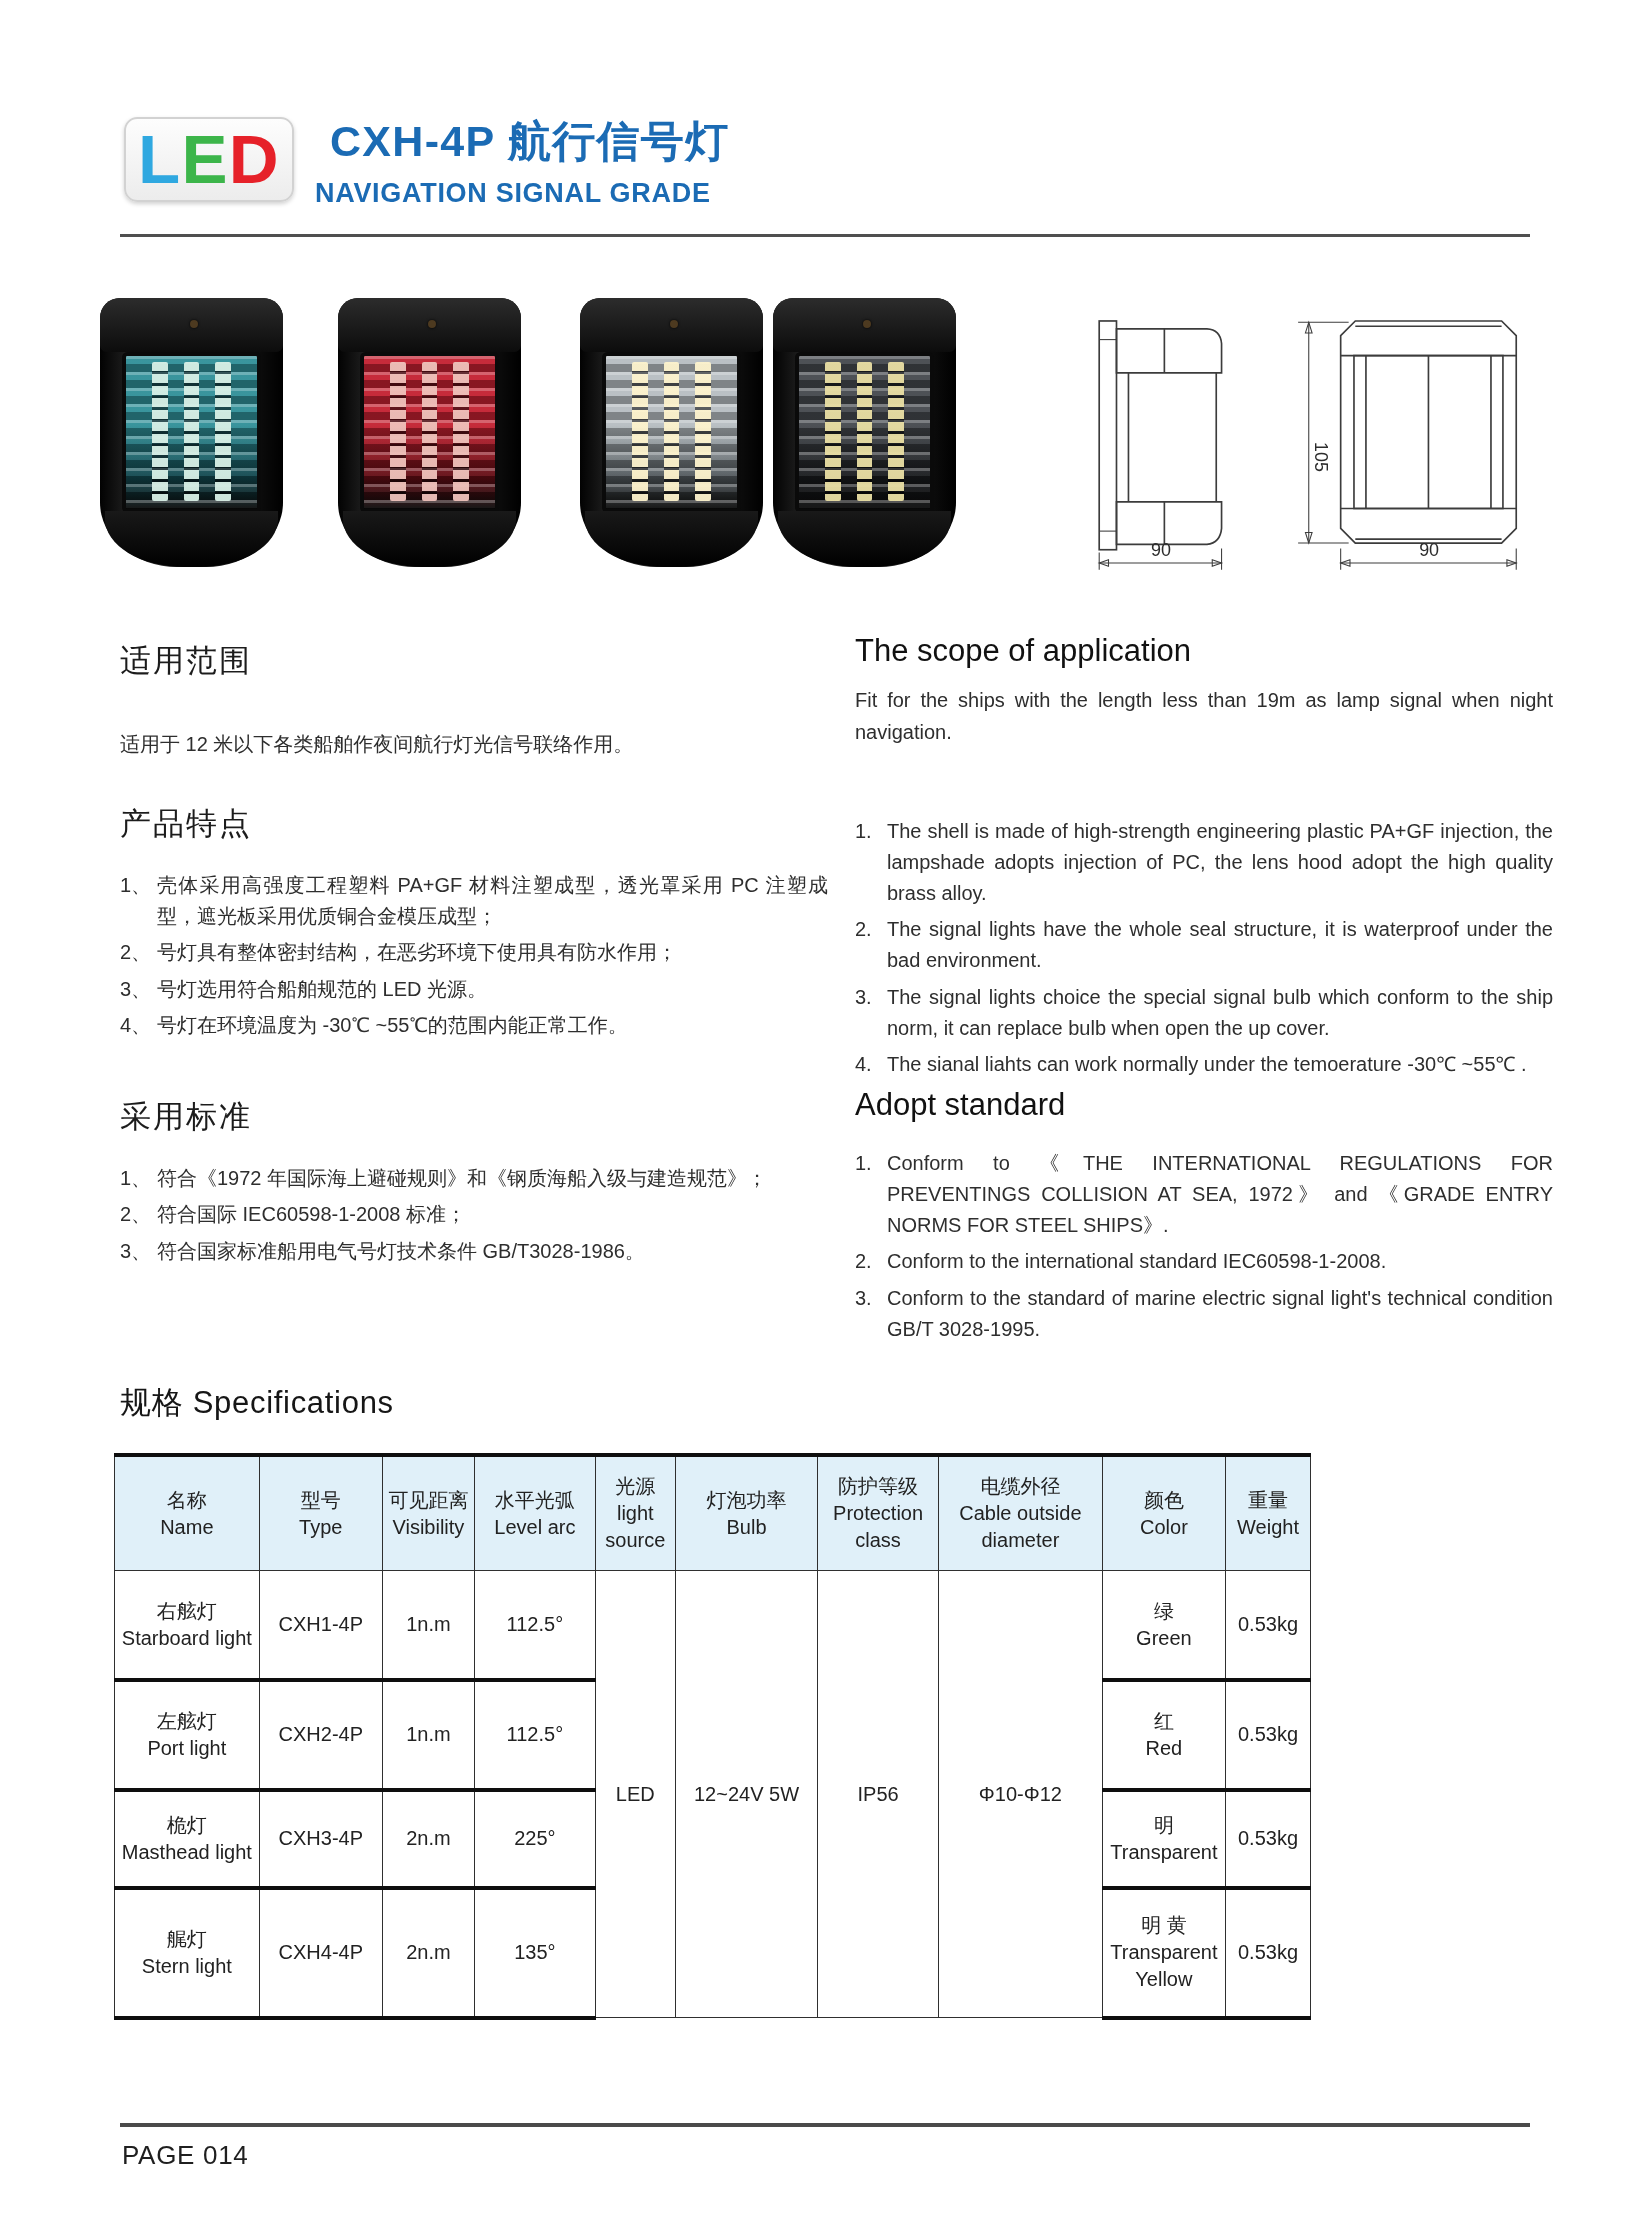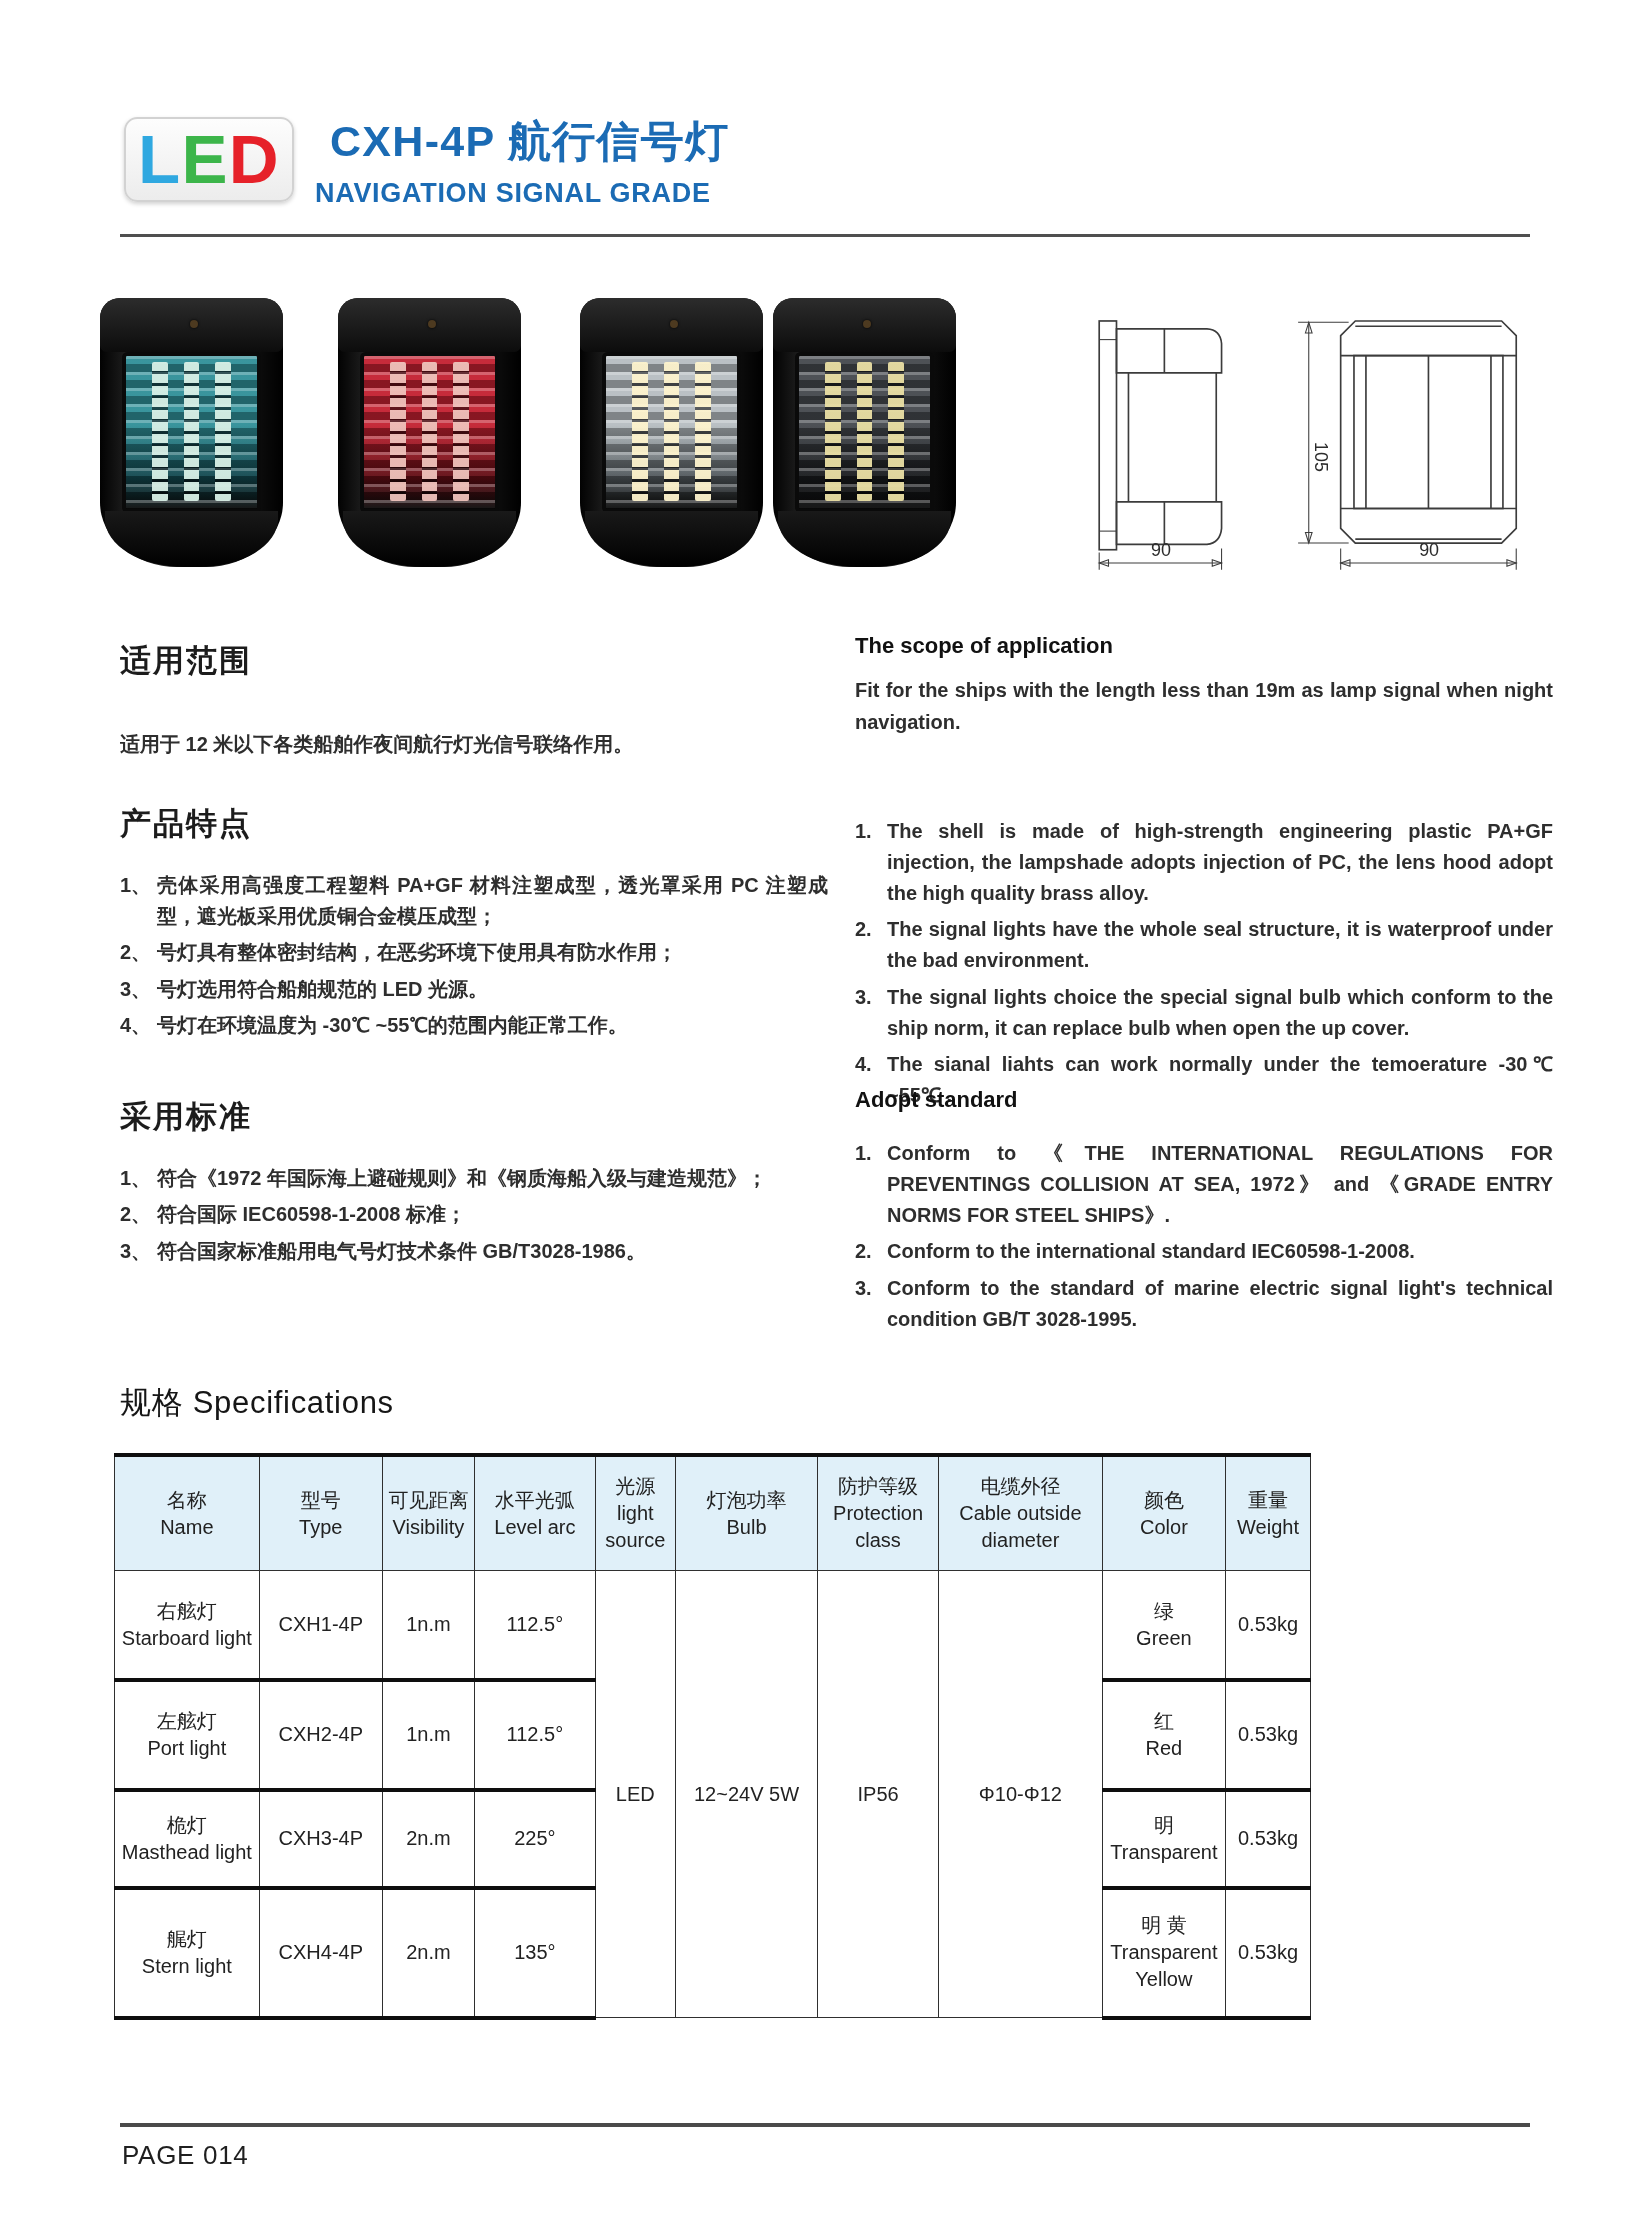--- a/index.html
+++ b/index.html
@@ -42,23 +42,23 @@
     border-radius:0 0 46% 46% / 0 0 85% 85%;}
 
   
   .drawing{position:absolute; top:309px;}
   .drawing svg{display:block;}
   .dline{stroke:#3c3c3c; stroke-width:2.5; fill:none;}
   .dthin{stroke:#3c3c3c; stroke-width:1.6; fill:none;}
   .dtext{font-family:"Liberation Sans",sans-serif; font-size:27px; fill:#2c2c2c;}
 
   
-  .sec{position:absolute;font-weight:bold;}
+  .sec{position:absolute;}
   .sec-h-cn{font-size:31px; color:#1c1c1c; letter-spacing:2px;}
-  .sec-h-en{font-size:22px; color:#111;}
+  .sec-h-en{font-size:31px; color:#111;}
   .sec-body{font-size:20px; color:#2e2e2e; line-height:1.6;}
   .col-left{width:708px;}
   .col-right{width:698px;}
   .num-list{margin-top:25px;}
   .num-item{display:flex; font-size:20px; color:#2e2e2e; line-height:1.55; margin-bottom:5.3px;}
   .num-item .no{flex:0 0 37px;}
   .num-item .tx{flex:1; text-align:justify;}
   .en .num-item .no{flex:0 0 32px;}
 
   

